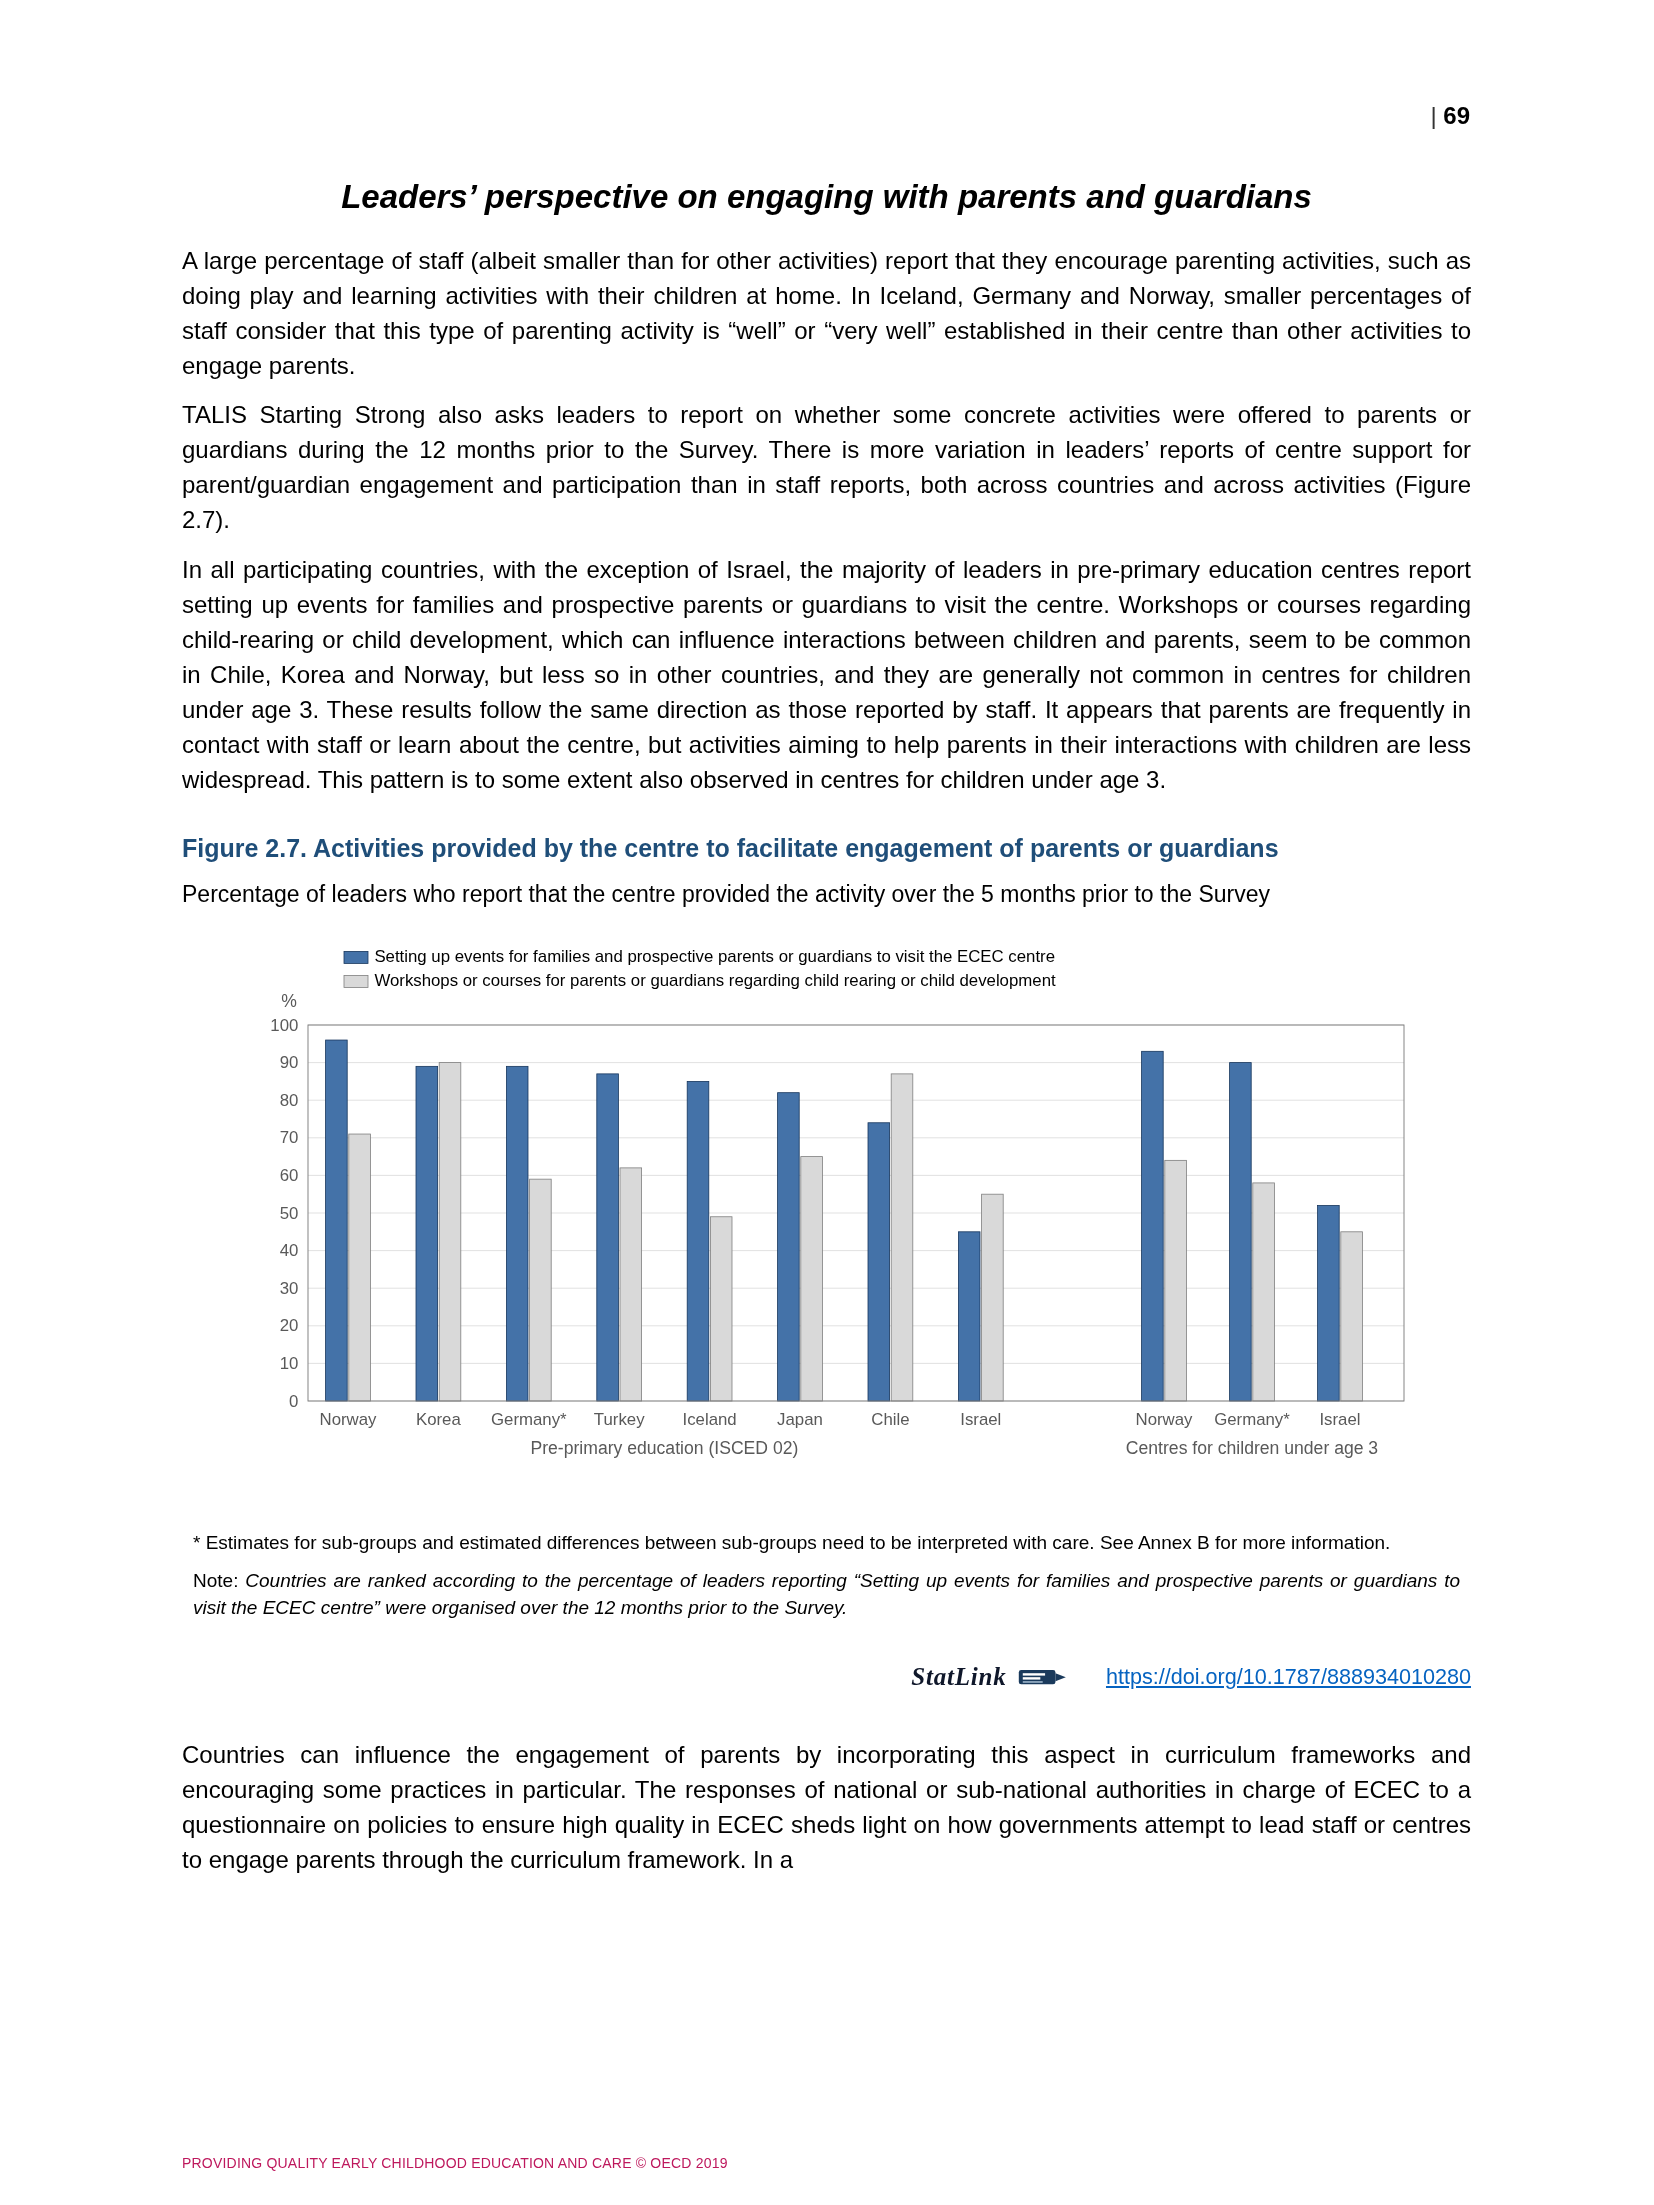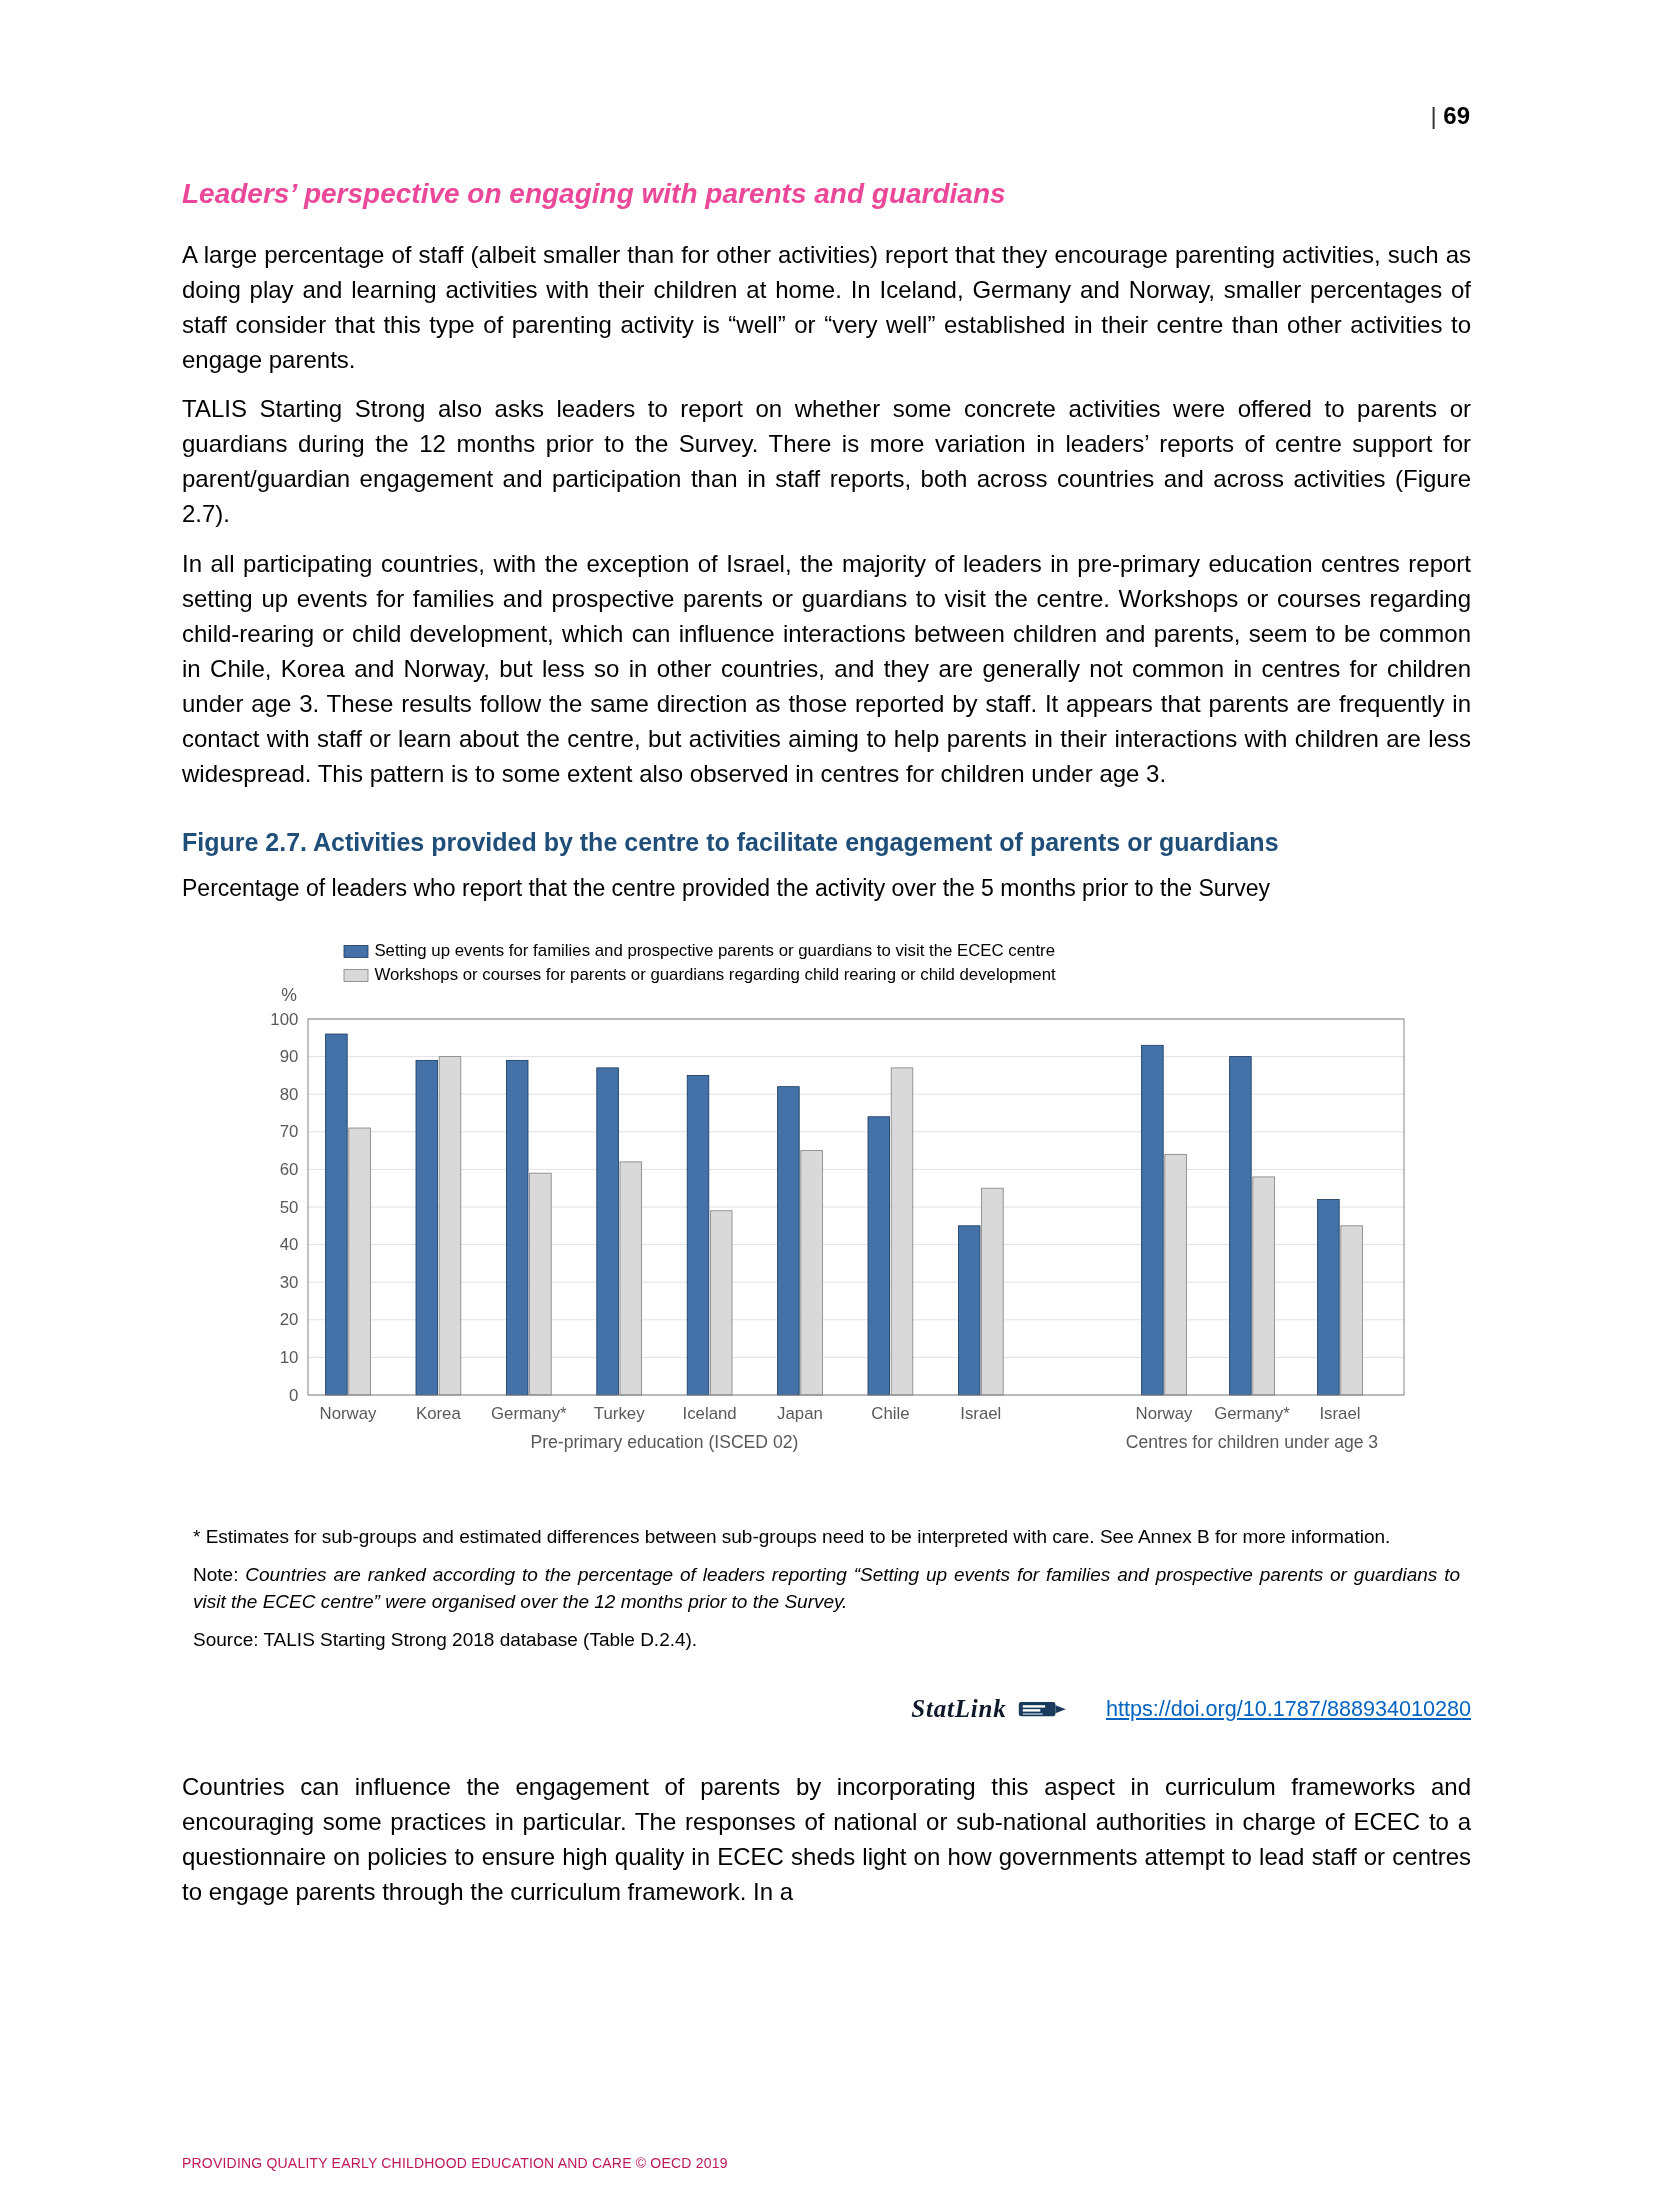--- a/index.html
+++ b/index.html
@@ -15,22 +15,22 @@
   .page-number {
     position: absolute; top: 102px; right: 184px;
     font-size: 24px; color: #000;
   }
   .page-number .pipe { font-weight: normal; color: #333; }
   .page-number .num { font-weight: bold; }
   .content {
     position: absolute; left: 182px; top: 0; width: 1289px;
   }
   h2.section-heading {
-    font-size: 28px; font-weight: bold; font-style: italic;
-    margin: 178px 0 27px 0; color: #ec4899;
+    font-size: 33px; font-weight: bold; font-style: italic;
+    margin: 178px 0 27px 0; color: #000000; text-align: center;
   }
   p.body {
     font-size: 24px; line-height: 35px;
     text-align: justify; margin: 0 0 14.4px 0;
   }
   h3.figure-title {
     font-size: 25px; font-weight: bold; color: #1f4e79;
     margin: 37px 0 18px 0;
   }
   p.figure-subtitle {
@@ -141,21 +141,20 @@
         <rect x="95" y="100" width="1370" height="470" fill="none" stroke="#7f7f7f" stroke-width="1.2"></rect>
         <rect x="140" y="8" width="30" height="15" fill="#4472a8" stroke="#17365d" stroke-width="1"></rect>
         <text x="178" y="21" font-size="21" fill="#000">Setting up events for families and prospective parents or guardians to visit the ECEC centre</text>
         <rect x="140" y="38" width="30" height="15" fill="#d9d9d9" stroke="#7f7f7f" stroke-width="1"></rect>
         <text x="178" y="51" font-size="21" fill="#000">Workshops or courses for parents or guardians regarding child rearing or child development</text>
       </svg></div>
 
   <div class="footnotes">
     <p>* Estimates for sub-groups and estimated differences between sub-groups need to be interpreted with care. See Annex B for more information.</p>
     <p><span>Note: </span><span class="it">Countries are ranked according to the percentage of leaders reporting “Setting up events for families and prospective parents or guardians to visit the ECEC centre” were organised over the 12 months prior to the Survey.</span></p>
-    <p>Source: TALIS Starting Strong 2018 database (Table D.2.4).</p>
   </div>
 
   <div class="statlink">
     <span class="label">StatLink</span>
     <span class="statlink-icon">
       <svg width="51" height="22.4" viewBox="0 0 64 28">
         <rect x="1" y="5" width="46" height="18" rx="3" fill="#1a3a5c"></rect>
         <rect x="6" y="9" width="28" height="3" fill="#ffffff"></rect>
         <rect x="6" y="14" width="22" height="3" fill="#ffffff"></rect>
         <rect x="6" y="19" width="25" height="2" fill="#9fb6cc"></rect>

